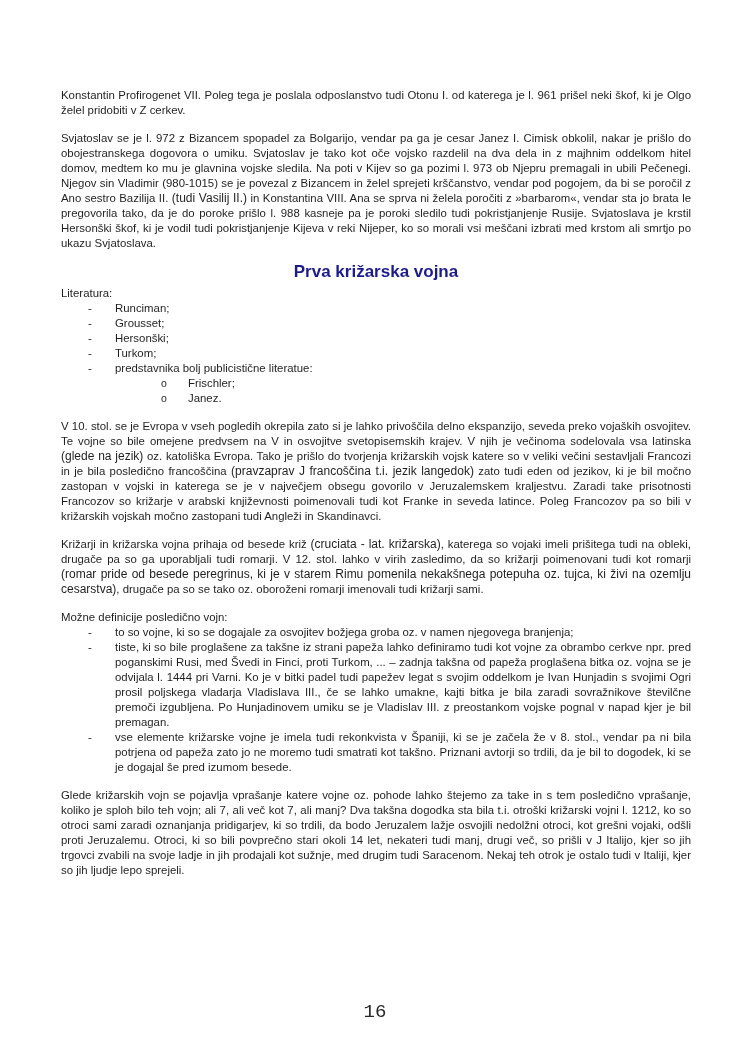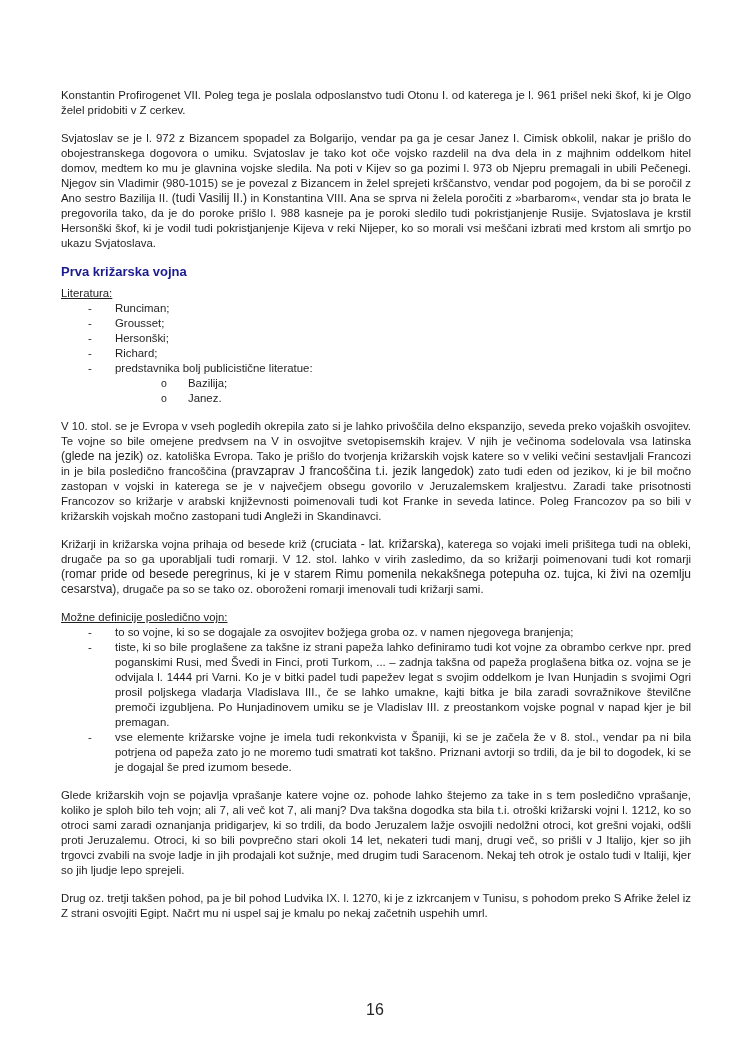--- a/index.html
+++ b/index.html
@@ -14,71 +14,71 @@
   .content{
     position:absolute;
     left:61px;top:88px;width:630px;
   }
   .para{
     margin:0 0 13px 0;
     font-size:11.4px;
     line-height:15px;
     text-align:justify;
   }
-  .para.tight{margin-bottom:0;text-decoration:underline;}
+  .para.tight{margin-bottom:0;}
   .small{font-size:12px;}
   .heading{
     margin:10px 0 7px 0;
-    font-size:13px;
+    font-size:17px;
     line-height:15px;
     font-weight:bold;
+    text-align:center;
   }
   .list{margin:0 0 13px 0;}
   .li{
     position:relative;
     font-size:11.4px;
     line-height:15px;
     text-align:justify;
   }
   .l1{padding-left:54px;}
   .l1 > .marker{position:absolute;left:27px;}
   .l2{padding-left:127px;}
   .l2 > .marker{position:absolute;left:100px;font-size:10.5px;}
   .page-number{
     position:absolute;
     top:1001px;left:0;right:0;
     text-align:center;
-    font-family:Liberation Sans, sans-serif;
-    font-size:16px;
+    font-family:Liberation Mono, monospace;
+    font-size:19px;
     color:#262626;
   }
 </style>
 </head>
 <body>
 
 <div class="page">
   <div class="content" style="color: rgb(31, 31, 31);">
       <p class="para"><span class="run">Konstantin Profirogenet VII. Poleg tega je poslala odposlanstvo tudi Otonu I. od katerega je l. 961 prišel neki škof, ki je Olgo želel pridobiti v Z cerkev.</span></p>
       <p class="para"><span class="run">Svjatoslav se je l. 972 z Bizancem spopadel za Bolgarijo, vendar pa ga je cesar Janez I. Cimisk obkolil, nakar je prišlo do obojestranskega dogovora o umiku. Svjatoslav je tako kot oče vojsko razdelil na dva dela in z majhnim oddelkom hitel domov, medtem ko mu je glavnina vojske sledila. Na poti v Kijev so ga pozimi l. 973 ob Njepru premagali in ubili Pečenegi. Njegov sin Vladimir (980-1015) se je povezal z Bizancem in želel sprejeti krščanstvo, vendar pod pogojem, da bi se poročil z Ano sestro Bazilija II. </span><span class="small">(tudi Vasilij II.)</span><span class="run"> in Konstantina VIII. Ana se sprva ni želela poročiti z »barbarom«, vendar sta jo brata le pregovorila tako, da je do poroke prišlo l. 988 kasneje pa je poroki sledilo tudi pokristjanjenje Rusije. Svjatoslava je krstil Hersonški škof, ki je vodil tudi pokristjanjenje Kijeva v reki Nijeper, ko so morali vsi meščani izbrati med krstom ali smrtjo po ukazu Svjatoslava.</span></p>
       <h2 class="heading" style="color: rgb(27, 27, 142);">Prva križarska vojna</h2>
       <p class="para tight"><span class="run">Literatura:</span></p>
       <div class="list">
         <div class="li l1"><span class="marker">-</span><span class="li-text"><span class="run">Runciman;</span></span></div>
         <div class="li l1"><span class="marker">-</span><span class="li-text"><span class="run">Grousset;</span></span></div>
         <div class="li l1"><span class="marker">-</span><span class="li-text"><span class="run">Hersonški;</span></span></div>
-        <div class="li l1"><span class="marker">-</span><span class="li-text"><span class="run">Richard;</span></span></div>
+        <div class="li l1"><span class="marker">-</span><span class="li-text"><span class="run">Turkom;</span></span></div>
         <div class="li l1"><span class="marker">-</span><span class="li-text"><span class="run">predstavnika bolj publicistične literatue:</span></span></div>
-        <div class="li l2"><span class="marker">o</span><span class="li-text"><span class="run">Bazilija;</span></span></div>
+        <div class="li l2"><span class="marker">o</span><span class="li-text"><span class="run">Frischler;</span></span></div>
         <div class="li l2"><span class="marker">o</span><span class="li-text"><span class="run">Janez.</span></span></div>
       </div>
       <p class="para"><span class="run">V 10. stol. se je Evropa v vseh pogledih okrepila zato si je lahko privoščila delno ekspanzijo, seveda preko vojaških osvojitev. Te vojne so bile omejene predvsem na V in osvojitve svetopisemskih krajev. V njih je večinoma sodelovala vsa latinska </span><span class="small">(glede na jezik)</span><span class="run"> oz. katoliška Evropa. Tako je prišlo do tvorjenja križarskih vojsk katere so v veliki večini sestavljali Francozi in je bila posledično francoščina </span><span class="small">(pravzaprav J francoščina t.i. jezik langedok)</span><span class="run"> zato tudi eden od jezikov, ki je bil močno zastopan v vojski in katerega se je v največjem obsegu govorilo v Jeruzalemskem kraljestvu. Zaradi take prisotnosti Francozov so križarje v arabski književnosti poimenovali tudi kot Franke in seveda latince. Poleg Francozov pa so bili v križarskih vojskah močno zastopani tudi Angleži in Skandinavci.</span></p>
       <p class="para"><span class="run">Križarji in križarska vojna prihaja od besede križ </span><span class="small">(cruciata - lat. križarska)</span><span class="run">, katerega so vojaki imeli prišitega tudi na obleki, drugače pa so ga uporabljali tudi romarji. V 12. stol. lahko v virih zasledimo, da so križarji poimenovani tudi kot romarji </span><span class="small">(romar pride od besede peregrinus, ki je v starem Rimu pomenila nekakšnega potepuha oz. tujca, ki živi na ozemlju cesarstva)</span><span class="run">, drugače pa so se tako oz. oboroženi romarji imenovali tudi križarji sami.</span></p>
       <p class="para tight"><span class="run">Možne definicije posledično vojn:</span></p>
       <div class="list">
         <div class="li l1"><span class="marker">-</span><span class="li-text"><span class="run">to so vojne, ki so se dogajale za osvojitev božjega groba oz. v namen njegovega branjenja;</span></span></div>
         <div class="li l1"><span class="marker">-</span><span class="li-text"><span class="run">tiste, ki so bile proglašene za takšne iz strani papeža lahko definiramo tudi kot vojne za obrambo cerkve npr. pred poganskimi Rusi, med Švedi in Finci, proti Turkom, ... – zadnja takšna od papeža proglašena bitka oz. vojna se je odvijala l. 1444 pri Varni. Ko je v bitki padel tudi papežev legat s svojim oddelkom je Ivan Hunjadin s svojimi Ogri prosil poljskega vladarja Vladislava III., če se lahko umakne, kajti bitka je bila zaradi sovražnikove številčne premoči izgubljena. Po Hunjadinovem umiku se je Vladislav III. z preostankom vojske pognal v napad kjer je bil premagan.</span></span></div>
         <div class="li l1"><span class="marker">-</span><span class="li-text"><span class="run">vse elemente križarske vojne je imela tudi rekonkvista v Španiji, ki se je začela že v 8. stol., vendar pa ni bila potrjena od papeža zato jo ne moremo tudi smatrati kot takšno. Priznani avtorji so trdili, da je bil to dogodek, ki se je dogajal še pred izumom besede.</span></span></div>
       </div>
       <p class="para"><span class="run">Glede križarskih vojn se pojavlja vprašanje katere vojne oz. pohode lahko štejemo za take in s tem posledično vprašanje, koliko je sploh bilo teh vojn; ali 7, ali več kot 7, ali manj? Dva takšna dogodka sta bila t.i. otroški križarski vojni l. 1212, ko so otroci sami zaradi oznanjanja pridigarjev, ki so trdili, da bodo Jeruzalem lažje osvojili nedolžni otroci, kot grešni vojaki, odšli proti Jeruzalemu. Otroci, ki so bili povprečno stari okoli 14 let, nekateri tudi manj, drugi več, so prišli v J Italijo, kjer so jih trgovci zvabili na svoje ladje in jih prodajali kot sužnje, med drugim tudi Saracenom. Nekaj teh otrok je ostalo tudi v Italiji, kjer so jih ljudje lepo sprejeli.</span></p>
-      <p class="para"><span class="run">Drug oz. tretji takšen pohod, pa je bil pohod Ludvika IX. l. 1270, ki je z izkrcanjem v Tunisu, s pohodom preko S Afrike želel iz Z strani osvojiti Egipt. Načrt mu ni uspel saj je kmalu po nekaj začetnih uspehih umrl.</span></p>
     </div>
   <div class="page-number">16</div>
 </div>
 
 </body></html>

